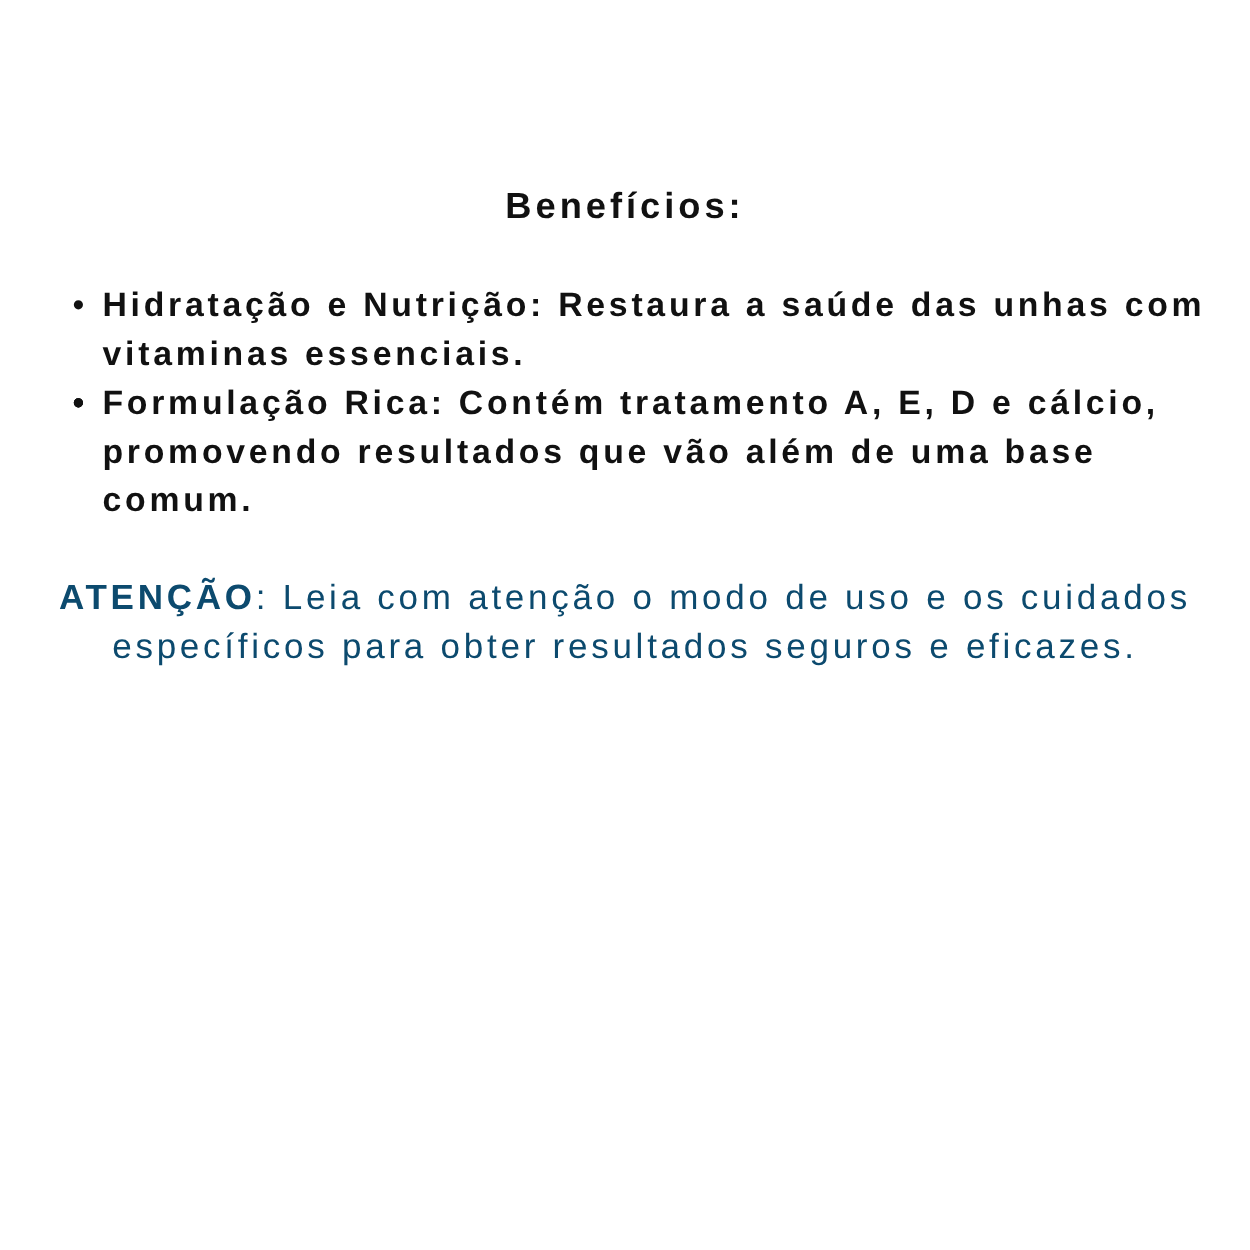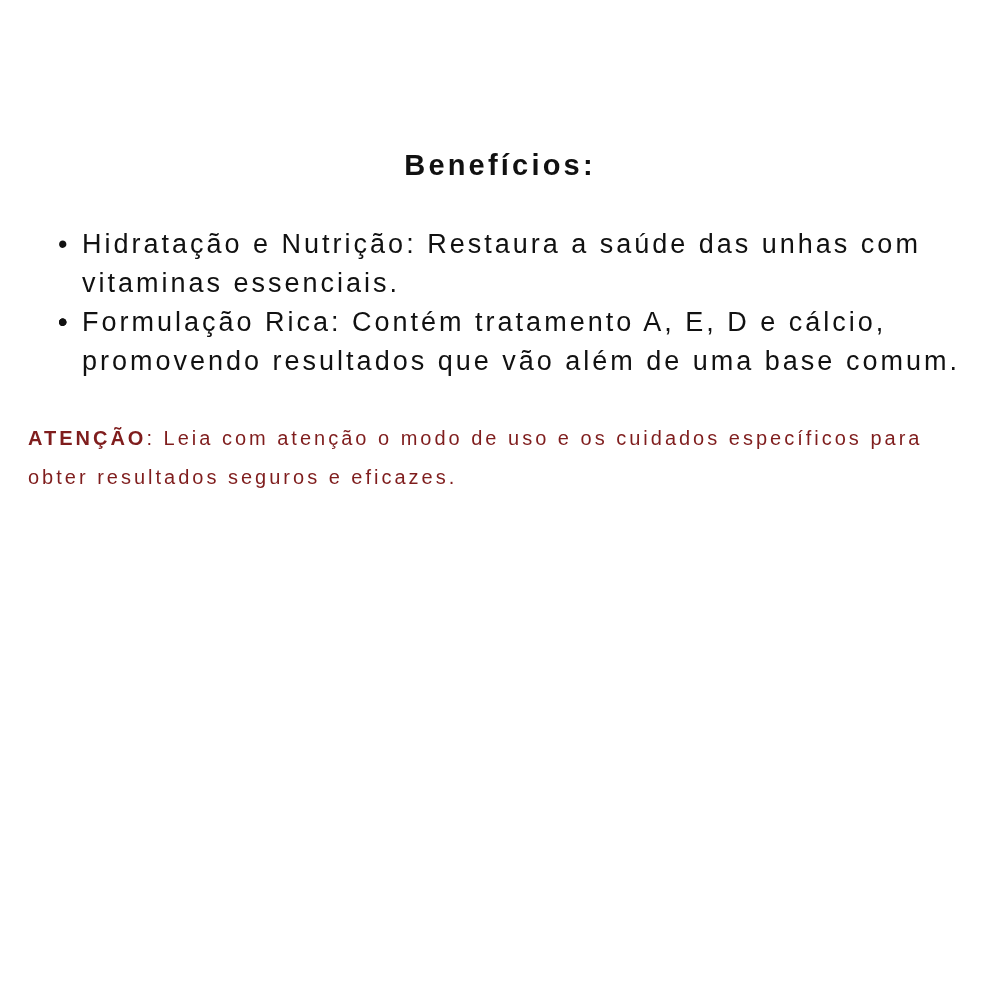--- a/index.html
+++ b/index.html
@@ -48,29 +48,30 @@
   }
   .benefit-item .bullet {
     position: absolute;
     left: 30px;
     top: 0;
     font-size: 27px;
     line-height: 39px;
     letter-spacing: 0;
   }
   .benefit-item .lead {
-    font-weight: 400;
+    font-weight: 700;
   }
   .attention {
     margin-top: 38px;
-    font-size: 20px;
+    font-size: 28px;
     line-height: 39px;
     letter-spacing: 3.0px;
-    color: #7f1d1d;
+    color: #0c4a6e;
     padding-left: 0px;
+    text-align: center;
   }
   .attention .kw {
     font-weight: 700;
   }
 </style>
 </head>
 <body>
 
 <div class="page">
 

